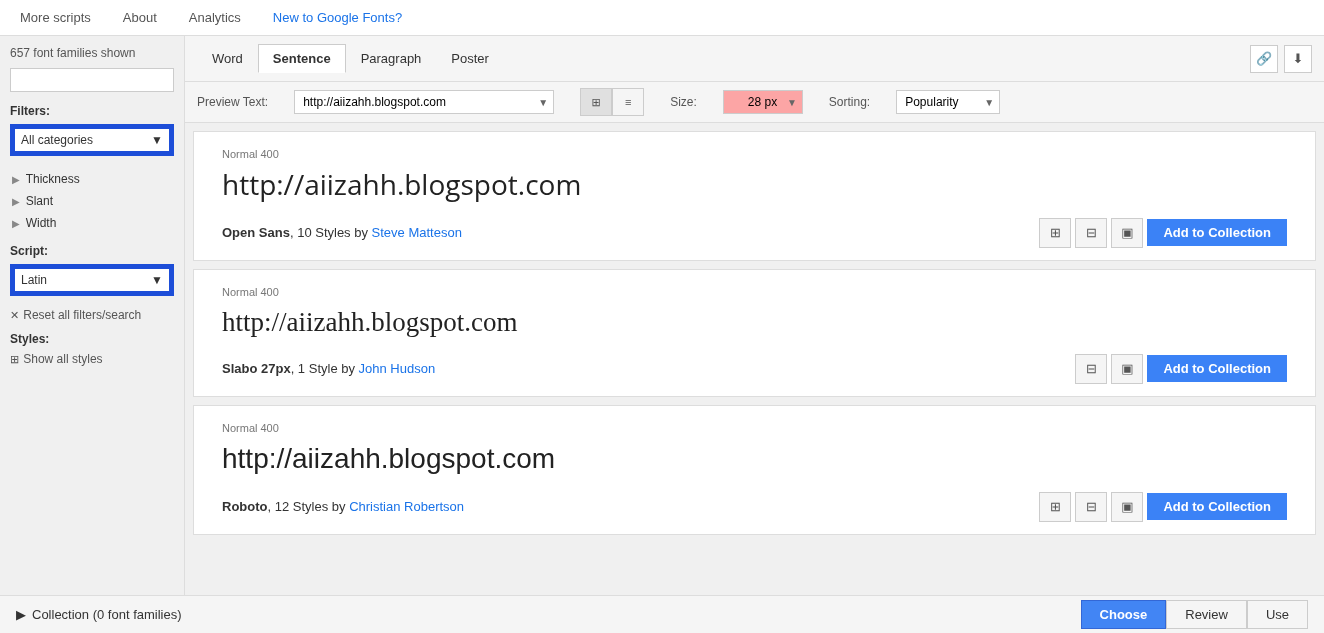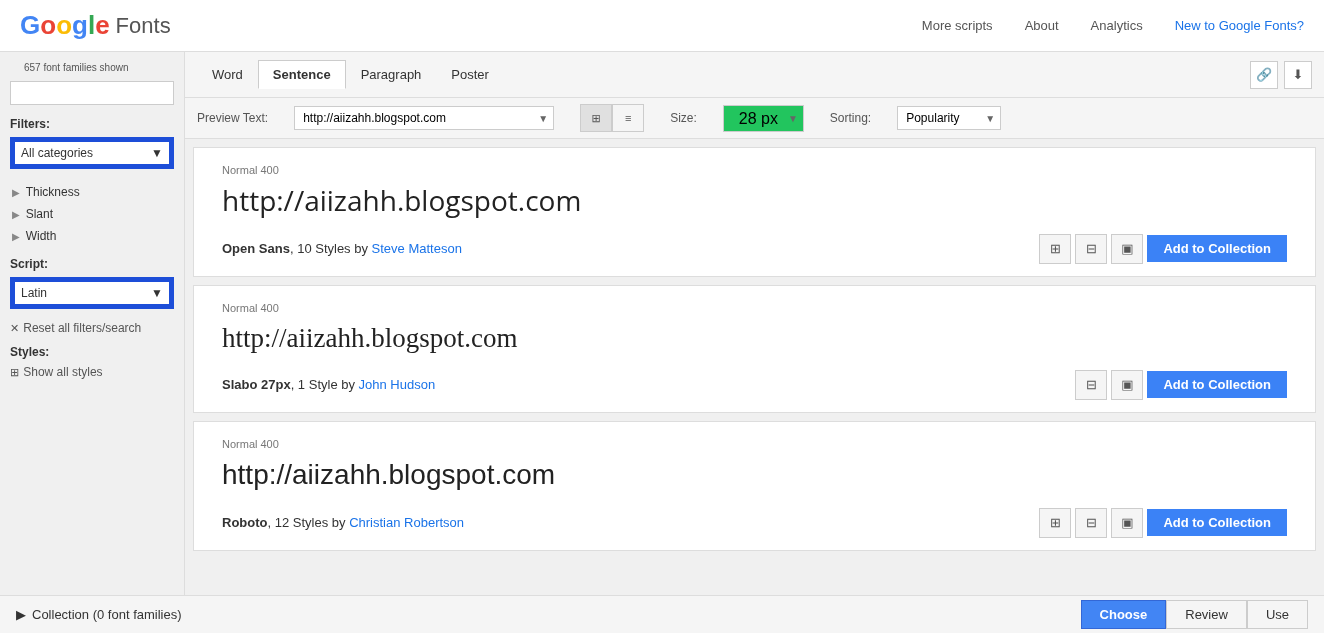--- a/index.html
+++ b/index.html
@@ -29,21 +29,21 @@
 
     
     #sidebar {
       width: 185px;
       background: #f0f0f0;
       border-right: 1px solid #ddd;
       padding: 10px;
       flex-shrink: 0;
       overflow-y: auto;
     }
-    #font-count { font-size: 10px; color: #555; margin-bottom: 8px; margin-left: 14px; }
+    #font-count { font-size: 12px; color: #555; margin-bottom: 8px; }
     #search-box {
       width: 100%;
       padding: 4px 6px;
       border: 1px solid #ccc;
       background: #fff;
       font-size: 12px;
       margin-bottom: 12px;
     }
     .sidebar-section-title { font-size: 12px; font-weight: bold; color: #333; margin-bottom: 6px; }
     .filter-dropdown {
@@ -142,24 +142,24 @@
       width: 32px; height: 28px;
       border: 1px solid #ccc;
       background: #f5f5f5;
       display: flex; align-items: center; justify-content: center;
       cursor: pointer; font-size: 11px; color: #555;
     }
     .grid-btn:first-child { background: #e0e0e0; }
     .size-label { font-size: 12px; color: #555; }
     .size-select-wrap { position: relative; display: flex; align-items: center; }
     #size-select {
-      padding: 4px 24px 4px 15px;
-      border: 1px solid #ccc;
-      background: #22c55e;
-      font-size: 16px;
+      padding: 4px 24px 4px 24px;
+      border: 1px solid #ccc;
+      background: #fca5a5;
+      font-size: 12px;
       appearance: none;
       cursor: pointer;
     }
     .sorting-label { font-size: 12px; color: #555; }
     .sorting-wrap { position: relative; display: flex; align-items: center; }
     #sorting-select {
       padding: 4px 28px 4px 8px;
       border: 1px solid #ccc;
       background: #fff;
       font-size: 12px;
@@ -251,26 +251,20 @@
       border: 1px solid #3367d6;
       font-weight: bold;
     }
 
     body { padding-bottom: 38px; }
   </style>
 </head>
 <body>
 
 <div id="header">
-  <div id="logo">
-    <span style="font-size:26px;font-weight:bold;">
-      <span class="g-blue">G</span><span class="g-red">o</span><span class="g-yellow">o</span><span class="g-blue">g</span><span class="g-green">l</span><span class="g-red">e</span>
-    </span>
-    <span id="logo-text">Fonts</span>
-  </div>
   <div id="nav-links">
     <a>More scripts</a>
     <a>About</a>
     <a>Analytics</a>
     <a class="nav-blue">New to Google Fonts?</a>
   </div>
 </div>
 
 <div id="layout">
 

